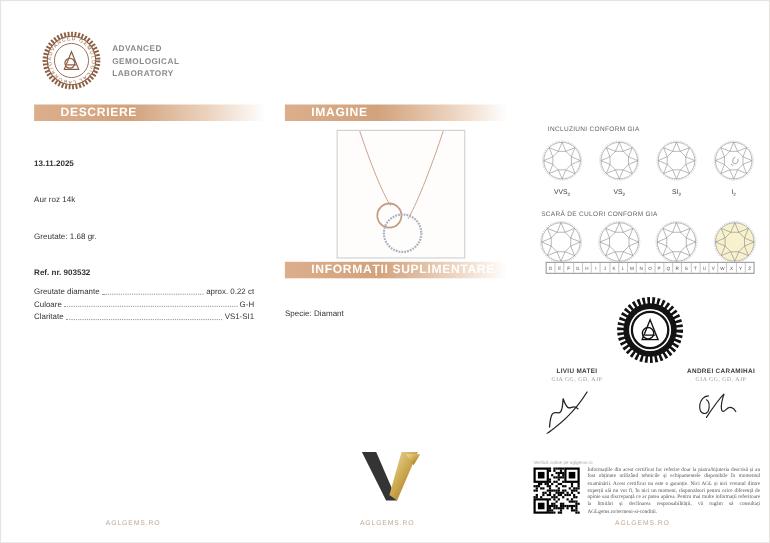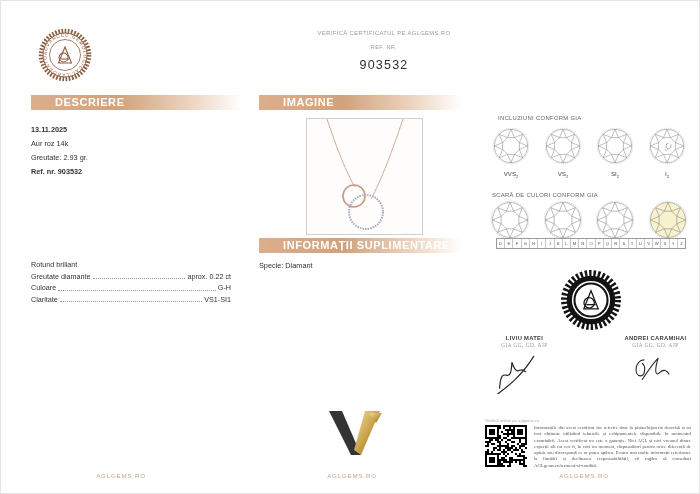--- a/index.html
+++ b/index.html
@@ -11,21 +11,21 @@
   .bar{height:15px;line-height:15px;padding-left:24px;color:#fff;font-size:11px;font-weight:bold;
        letter-spacing:.6px;background:linear-gradient(90deg,#dcae8c 0%,#d2a27c 40%,#ecd3bf 72%,#ffffff 96%);}
 
   
   .org-line{font-size:7.5px;color:#8a8a8a;letter-spacing:.4px;line-height:11.5px;font-weight:bold;}
   .verify{font-size:5.8px;color:#9a9a9a;letter-spacing:.4px;text-align:center;}
   .reflabel{font-size:5.6px;color:#9a9a9a;letter-spacing:.4px;text-align:center;}
   .refnum{font-size:12.5px;color:#2f2f2f;letter-spacing:1.2px;text-align:center;}
 
   
-  .desc-line{font-size:7.3px;line-height:14px;color:#333;}
+  .desc-line{font-size:7.3px;line-height:14px;color:#333;margin-top:19px;}
   .b{font-weight:bold;}
 
   
   .info-row{display:flex;align-items:flex-end;font-size:7.2px;height:11.4px;color:#333;}
   .leader{flex:1;border-bottom:1px dotted #9a9a9a;margin:0 2px 1.5px 2px;}
   .info-val{white-space:nowrap;}
 
   
   .photo{background:#fefdfc;border:1px solid #cfcfcf;}
 
@@ -80,40 +80,37 @@
       <text font-size="4.6" fill="#8d5f42" letter-spacing="1">
         <textPath href="#sealArc">ADVANCED GEMOLOGICAL LABORATORY</textPath>
       </text>
       <g stroke="#8d5f42" stroke-width="1.1" fill="none">
         <path d="M0,-8 L6.5,8 L-6.5,8 Z"></path>
         <circle cx="-1.5" cy="2.5" r="4.5"></circle>
         <line x1="-4" y1="4" x2="4" y2="4"></line>
       </g>
     </svg>
   </div>
-  <div class="abs" style="left:283px;top:29px;width:200px;">
-    <div class="verify">VERIFICĂ CERTIFICATUL PE AGLGEMS.RO</div>
-    <div class="reflabel" style="margin-top:8px;">REF. NR.</div>
-    <div class="refnum" style="margin-top:8px;">903532</div>
+  <div class="abs" style="left:101px;top:37px;">
+    <div class="org-line">ADVANCED</div>
+    <div class="org-line">GEMOLOGICAL</div>
+    <div class="org-line">LABORATORY</div>
   </div>
 
   <div class="abs bar" style="left:30px;top:94px;width:196px;">
     <span>DESCRIERE</span>
   </div>
   <div class="abs" style="left:30px;top:122px;width:200px;">
     <div class="desc-line b">13.11.2025</div>
     <div class="desc-line">Aur roz 14k</div>
-    <div class="desc-line">Greutate: 2.93 gr.</div>
+    <div class="desc-line">Greutate: 1.68 gr.</div>
     <div class="desc-line b">Ref. nr. 903532</div>
   </div>
 
   <div class="abs" style="left:30px;top:257px;width:200px;">
-    <div class="info-row">
-      <span>Rotund briliant</span>
-    </div>
     <div class="info-row">
       <span>Greutate diamante</span>
       <span class="leader"></span>
       <span class="info-val">aprox. 0.22 ct</span>
     </div>
     <div class="info-row">
       <span>Culoare</span>
       <span class="leader"></span>
       <span class="info-val">G-H</span>
     </div>

